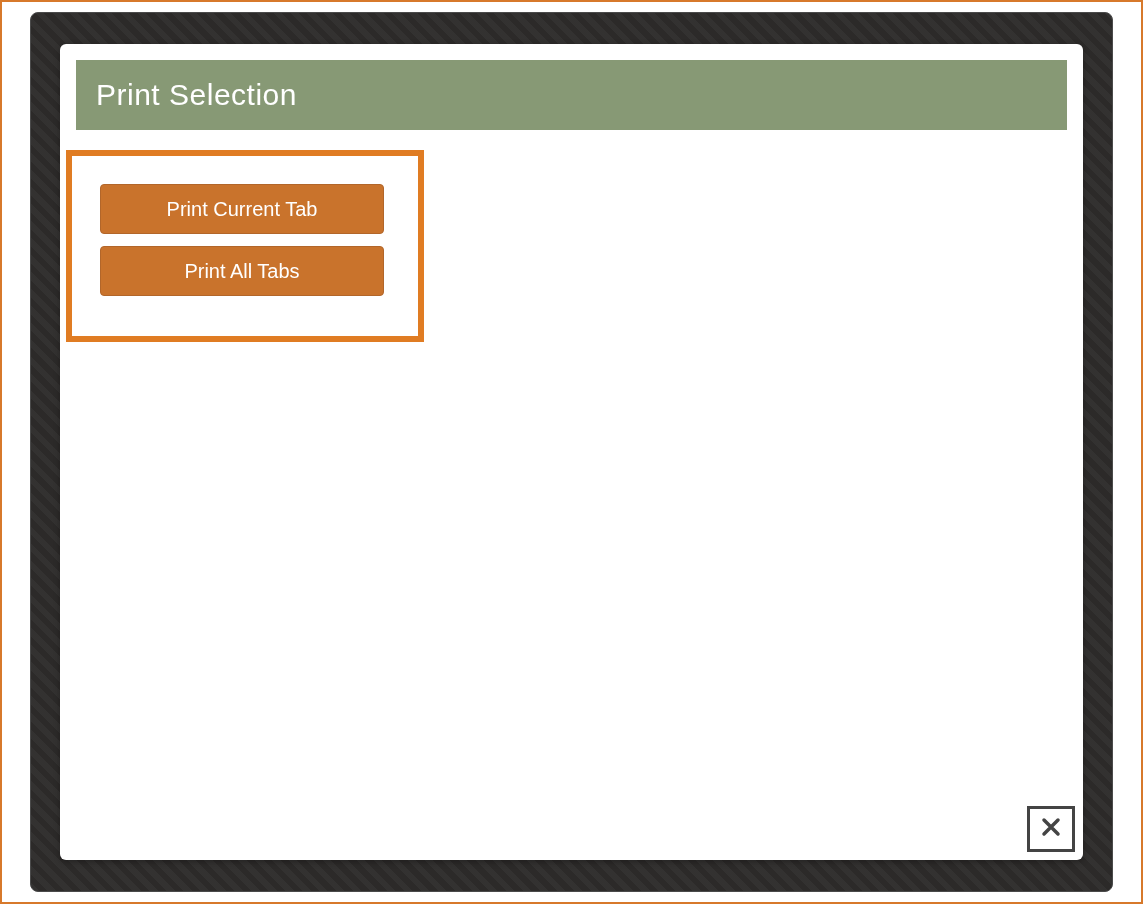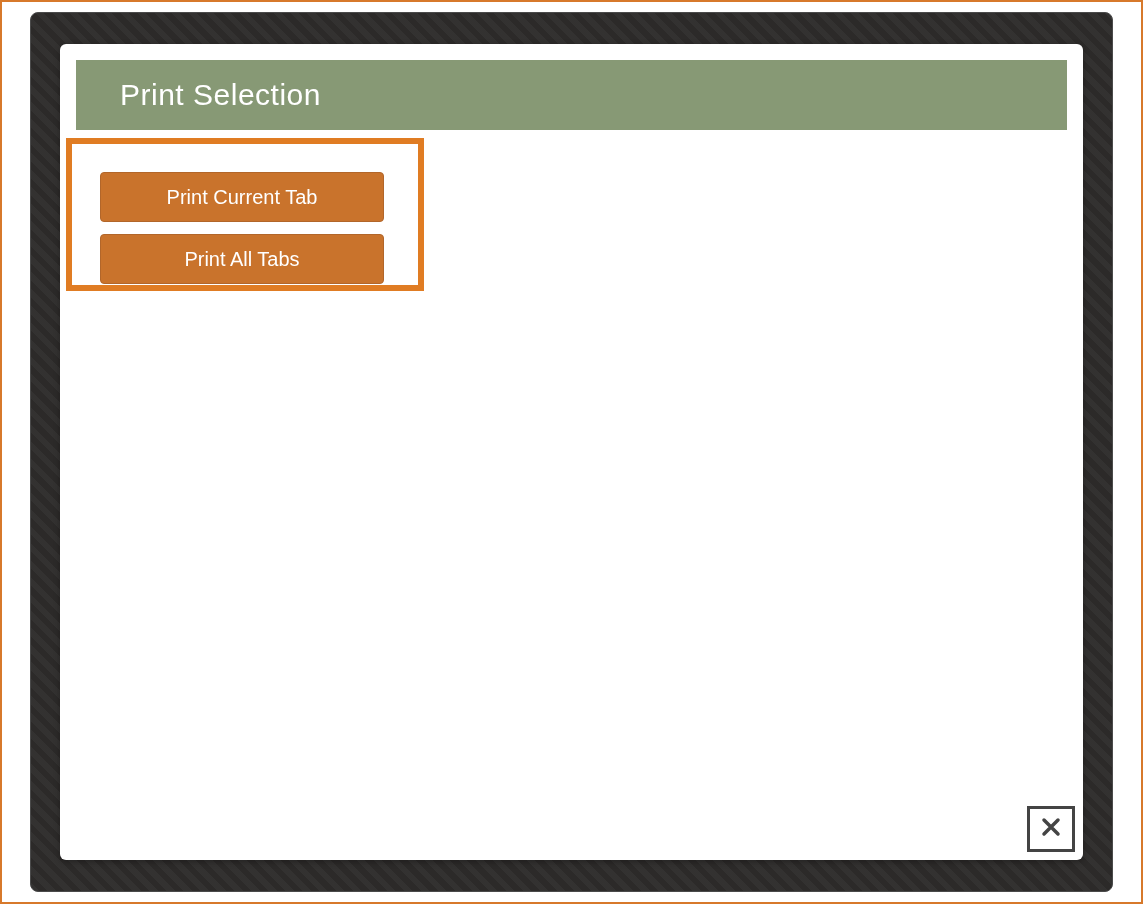--- a/index.html
+++ b/index.html
@@ -51,40 +51,40 @@
     border-radius: 6px;
     box-shadow: 0 2px 6px rgba(0,0,0,0.3);
     overflow: visible;
   }
 
   
   .modal-header {
     margin: 16px 16px 0 16px;
     background: #879975;
     color: #fff;
-    padding: 18px 44px;
+    padding: 18px 20px;
     font-size: 30px;
     font-weight: 400;
     letter-spacing: 0.5px;
   }
 
   
   .modal-body {
     position: relative;
     padding: 0;
     height: calc(100% - 90px);
   }
 
   
   .highlight-box {
     position: absolute;
     left: 6px;
-    top: 8px;
+    top: 20px;
     width: 358px;
-    height: 153px;
+    height: 192px;
     border: 6px solid #e07c23;
     box-sizing: border-box;
     padding: 28px 28px;
   }
 
   .action-btn {
     display: flex;
     align-items: center;
     justify-content: center;
     width: 282px;

